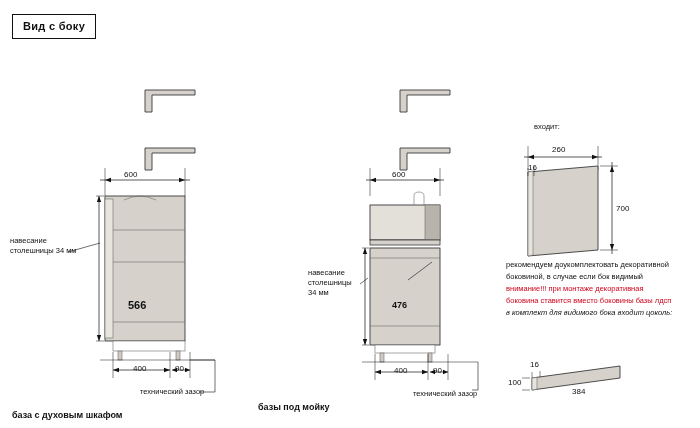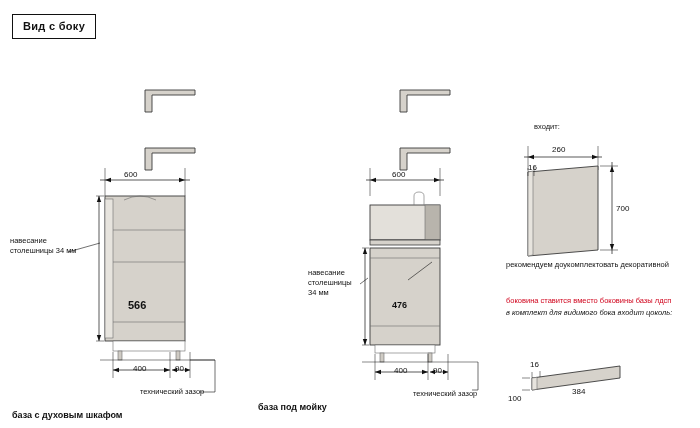--- a/index.html
+++ b/index.html
@@ -193,28 +193,30 @@
   <div class="abs cap" style="left:12px;top:410px;">база с духовым шкафом</div>
 
   <div class="abs lbl" style="left:392px;top:170px;">600</div>
   <div class="abs lbl lbl-b" style="left:392px;top:300px;font-size:9px;">476</div>
   <div class="abs lbl" style="left:308px;top:268px;font-size:7.5px;">навесание
 столешницы
 34 мм</div>
   <div class="abs lbl" style="left:394px;top:366px;">400</div>
   <div class="abs lbl" style="left:433px;top:366px;">90</div>
   <div class="abs lbl" style="left:413px;top:389px;font-size:7.5px;">технический зазор</div>
-  <div class="abs cap" style="left:258px;top:402px;">база под мойку</div>
+  <div class="abs cap" style="left:258px;top:402px;">базы под мойку</div>
 
   <div class="abs lbl" style="left:534px;top:122px;font-size:7.5px;">входит:</div>
   <div class="abs lbl" style="left:552px;top:145px;">260</div>
   <div class="abs lbl" style="left:528px;top:163px;">16</div>
   <div class="abs lbl" style="left:616px;top:204px;">700</div>
 
   <div class="abs lbl" style="left:506px;top:260px;font-size:7.5px;">рекомендуем доукомплектовать декоративной</div>
+  <div class="abs lbl" style="left:506px;top:272px;font-size:7.5px;">боковиной, в случае если бок видимый</div>
+  <div class="abs lbl redtxt" style="left:506px;top:284px;font-size:7.5px;">внимание!!! при монтаже декоративная</div>
   <div class="abs lbl redtxt" style="left:506px;top:296px;font-size:7.5px;">боковина ставится вместо боковины базы лдсп</div>
   <div class="abs lbl" style="left:506px;top:308px;font-size:7.5px;font-style:italic;">в комплект для видимого бока входит цоколь:</div>
 
   <div class="abs lbl" style="left:530px;top:360px;">16</div>
-  <div class="abs lbl" style="left:508px;top:394px;">100</div>
+  <div class="abs lbl" style="left:508px;top:378px;">100</div>
   <div class="abs lbl" style="left:572px;top:387px;">384</div>
 
 </div>
 
 </body></html>

